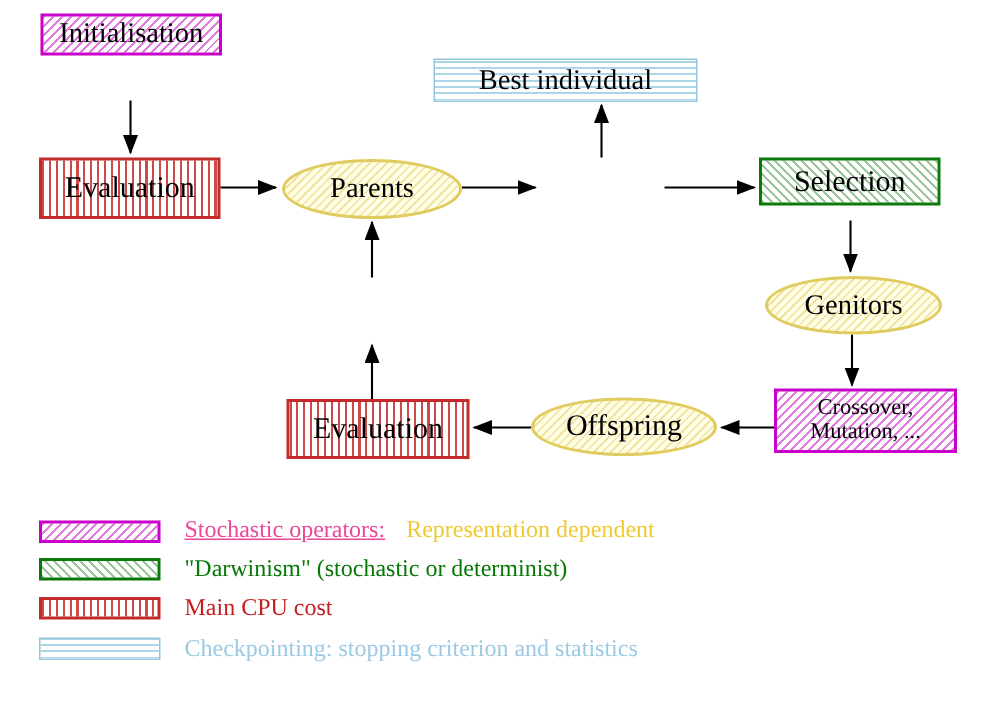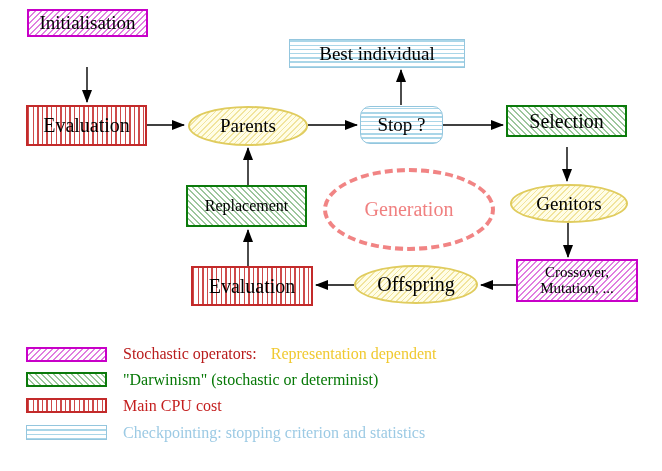--- a/index.html
+++ b/index.html
@@ -61,21 +61,21 @@
   .fs15 { font-size: 15px; }
 
   .legend-swatch { position: absolute; left: 26px; width: 81px; height: 15px; }
   .legend-text {
     position: absolute;
     left: 123px;
     font-size: 16px;
     white-space: nowrap;
     line-height: 20px;
   }
-  .t-magenta { color: #b91c1c; }
+  .t-magenta { color: #ec4899; text-decoration: underline; }
   .t-yellow  { color: #f0c930; }
   .t-green   { color: #067806; }
   .t-red     { color: #c41e1e; }
   .t-cyan    { color: #9ccae4; }
   .sep { display: inline-block; width: 14px; }
 </style>
 </head>
 <body>
 
 <div class="canvas">
@@ -108,35 +108,26 @@
   </div>
 
   <div class="node lines-red fs20" style="left:26px; top:105px; width:121px; height:41px;">
     <span>Evaluation</span>
   </div>
 
   <div class="node ellipse-yellow fs19" style="left:188px; top:106px; width:120px; height:40px;">
     <span>Parents</span>
   </div>
 
-  <div class="node lines-cyan fs19" style="left:360px; top:106px; width:83px; height:38px; border-radius:10px;">
-    <span>Stop ?</span>
-  </div>
 
   <div class="node hatch-green fs20" style="left:506px; top:105px; width:121px; height:32px;">
     <span>Selection</span>
   </div>
 
-  <div class="node hatch-green fs16" style="left:186px; top:185px; width:121px; height:42px;">
-    <span>Replacement</span>
-  </div>
 
-  <div class="node ellipse-dashed fs20" style="left:323px; top:168px; width:172px; height:83px;">
-    <span>Generation</span>
-  </div>
 
   <div class="node ellipse-yellow fs19" style="left:510px; top:184px; width:118px; height:39px;">
     <span>Genitors</span>
   </div>
 
   <div class="node lines-red fs20" style="left:191px; top:266px; width:122px; height:40px;">
     <span>Evaluation</span>
   </div>
 
   <div class="node ellipse-yellow fs20" style="left:354px; top:265px; width:124px; height:39px;">

